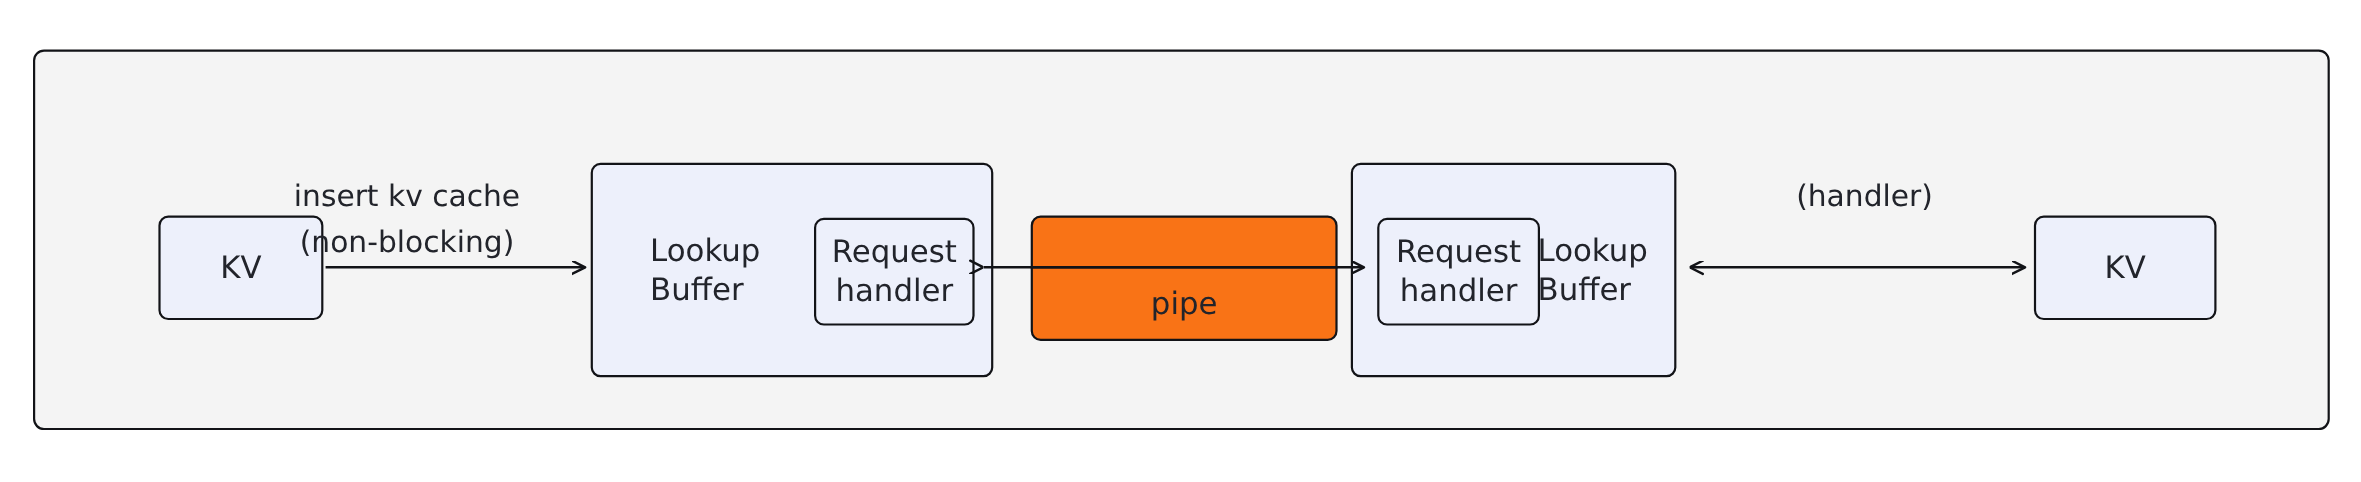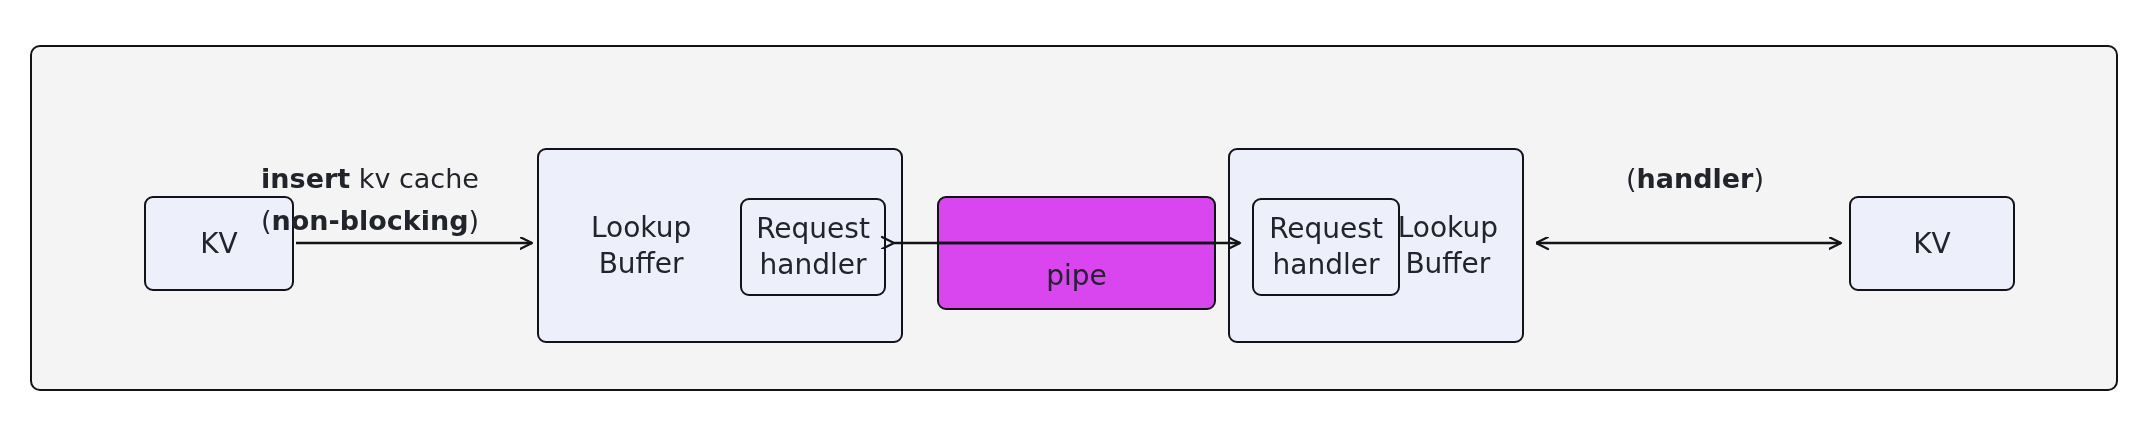--- a/index.html
+++ b/index.html
@@ -49,24 +49,24 @@
     background: #edf0fb;
     border: 2.5px solid #121317;
     border-radius: 9px;
     display: flex;
     flex-direction: column;
     align-items: center;
     justify-content: center;
     color: #22242b;
     font-size: 28px;
     line-height: 1.28;
-    text-align: center;
+    text-align: left;
   }
   .node.green {
-    background: #d946ef;
+    background: #f97316;
   }
   .node .line { display: block; white-space: nowrap; }
 
   
   #kv-producer {
     left: 144px; top: 196px; width: 150px; height: 95px;
   }
   
   #lookup-buffer-left {
     left: 537px; top: 148px; width: 366px; height: 195px;
@@ -120,21 +120,21 @@
 
   
   .edge-label {
     position: absolute;
     color: #22242b;
     font-size: 27px;
     line-height: 1.55;
     text-align: center;
     white-space: nowrap;
   }
-  .edge-label b { font-weight: 700; margin-top: 40px; }
+  .edge-label b { font-weight: 400; margin-top: 40px; }
   #label-insert  { left: 222px;  top: 158px; width: 296px; }
   #label-drop    { left: 1535px; top: 158px; width: 320px; }
 
   
   #arrows {
     position: absolute;
     left: 0; top: 0;
     width: 2146px; height: 438px;
     pointer-events: none;
   }

